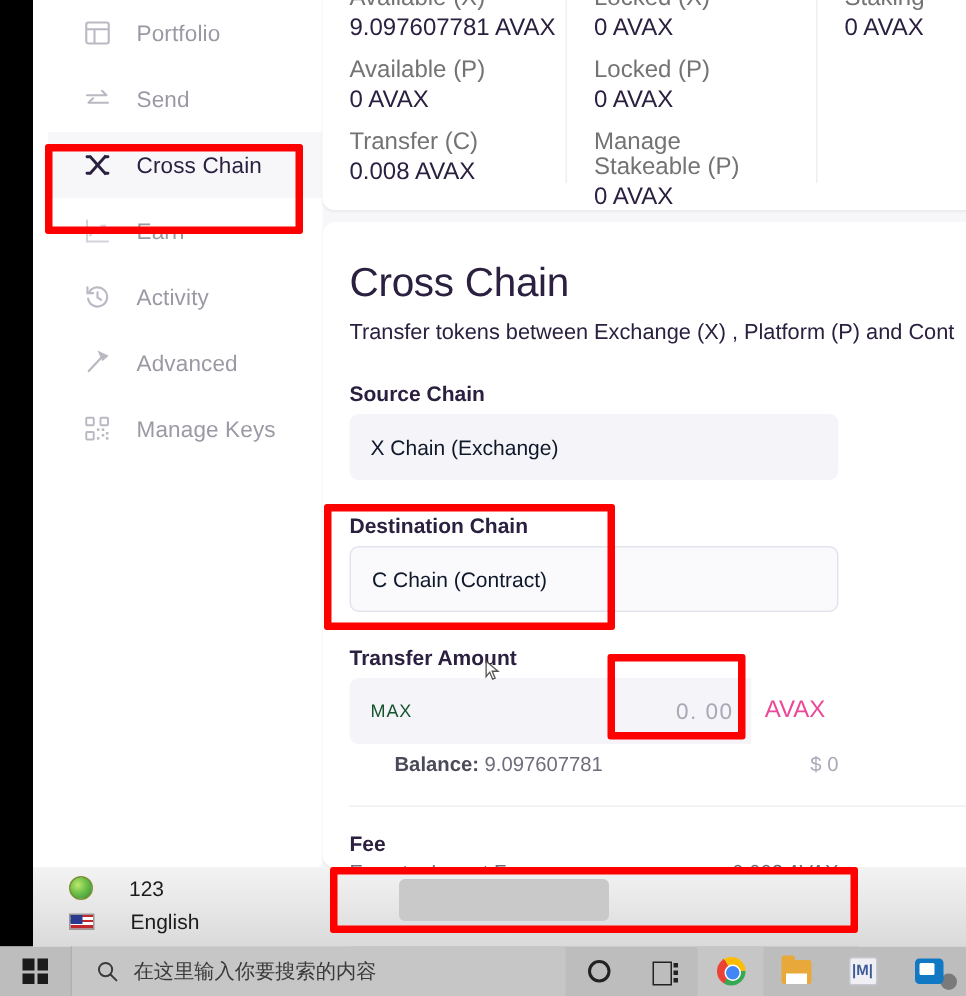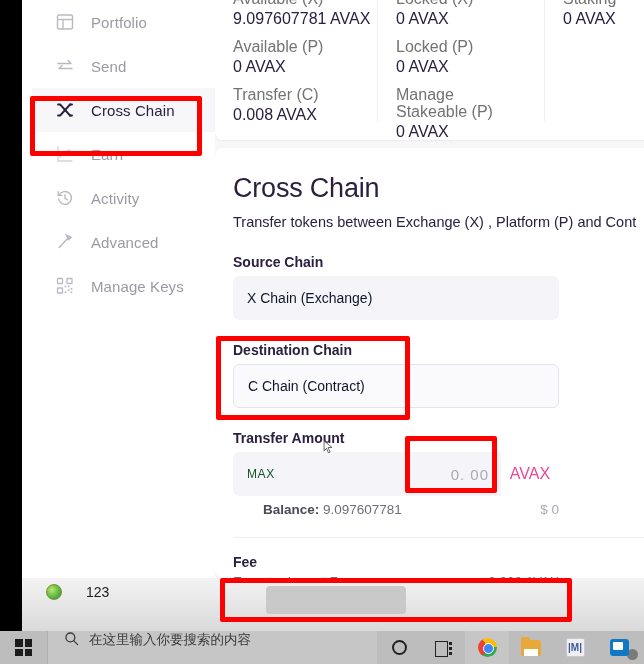--- a/index.html
+++ b/index.html
@@ -124,21 +124,21 @@
 
   .taskbar {
     position:absolute; left:0; top:631px; width:644px; height:33px;
     background:#bdbdbd; display:flex; align-items:center;
   }
   .start-btn { width:47px; height:33px; display:flex; align-items:center; justify-content:center; }
   .win-logo { width:17px; height:17px; display:grid; grid-template-columns:1fr 1fr; grid-template-rows:1fr 1fr; gap:2px; }
   .win-logo i { background:#1b1b1b; display:block; }
   .search-box {
     width:330px; height:33px; background:#c6c6c6;
-    display:flex; align-items:flex-start; gap:10px; padding-left:16px;
+    display:flex; align-items:center; gap:10px; padding-left:16px;
     border-left:1px solid #b0b0b0;
   }
   .search-txt { font-size:13.5px; color:#3a3a3a; }
   .tb-icons { display:flex; align-items:center; height:33px; }
   .tb-ico { width:44px; height:33px; display:flex; align-items:center; justify-content:center; }
   .tb-ico.sel { background:#c6c6c6; }
 
   .circle-o { width:15px; height:15px; border:2px solid #222; border-radius:50%; }
   .taskview { width:17px; height:14px; position:relative; }
   .taskview::before { content:""; position:absolute; left:0; top:0; width:11px; height:14px; border:1.6px solid #222; }
@@ -328,20 +328,24 @@
 
   <svg class="cursor" viewBox="0 0 12 17">
     <path d="M1 1l9 7.5H5.6l2.2 5.2-1.9.8-2.2-5.3L1 12.6z" fill="#fff" stroke="#555" stroke-width="1"></path>
   </svg>
 
   <div class="ime-bar">
     <div class="ime-item">
       <span class="ime-globe"></span>
       <span>123</span>
     </div>
+    <div class="ime-item">
+      <span class="ime-flag"></span>
+      <span>English</span>
+    </div>
     <div class="ime-right-box"></div>
   </div>
 
   <div class="taskbar">
     <div class="start-btn">
       <span class="win-logo">
           <i></i>
           <i></i>
           <i></i>
           <i></i>

